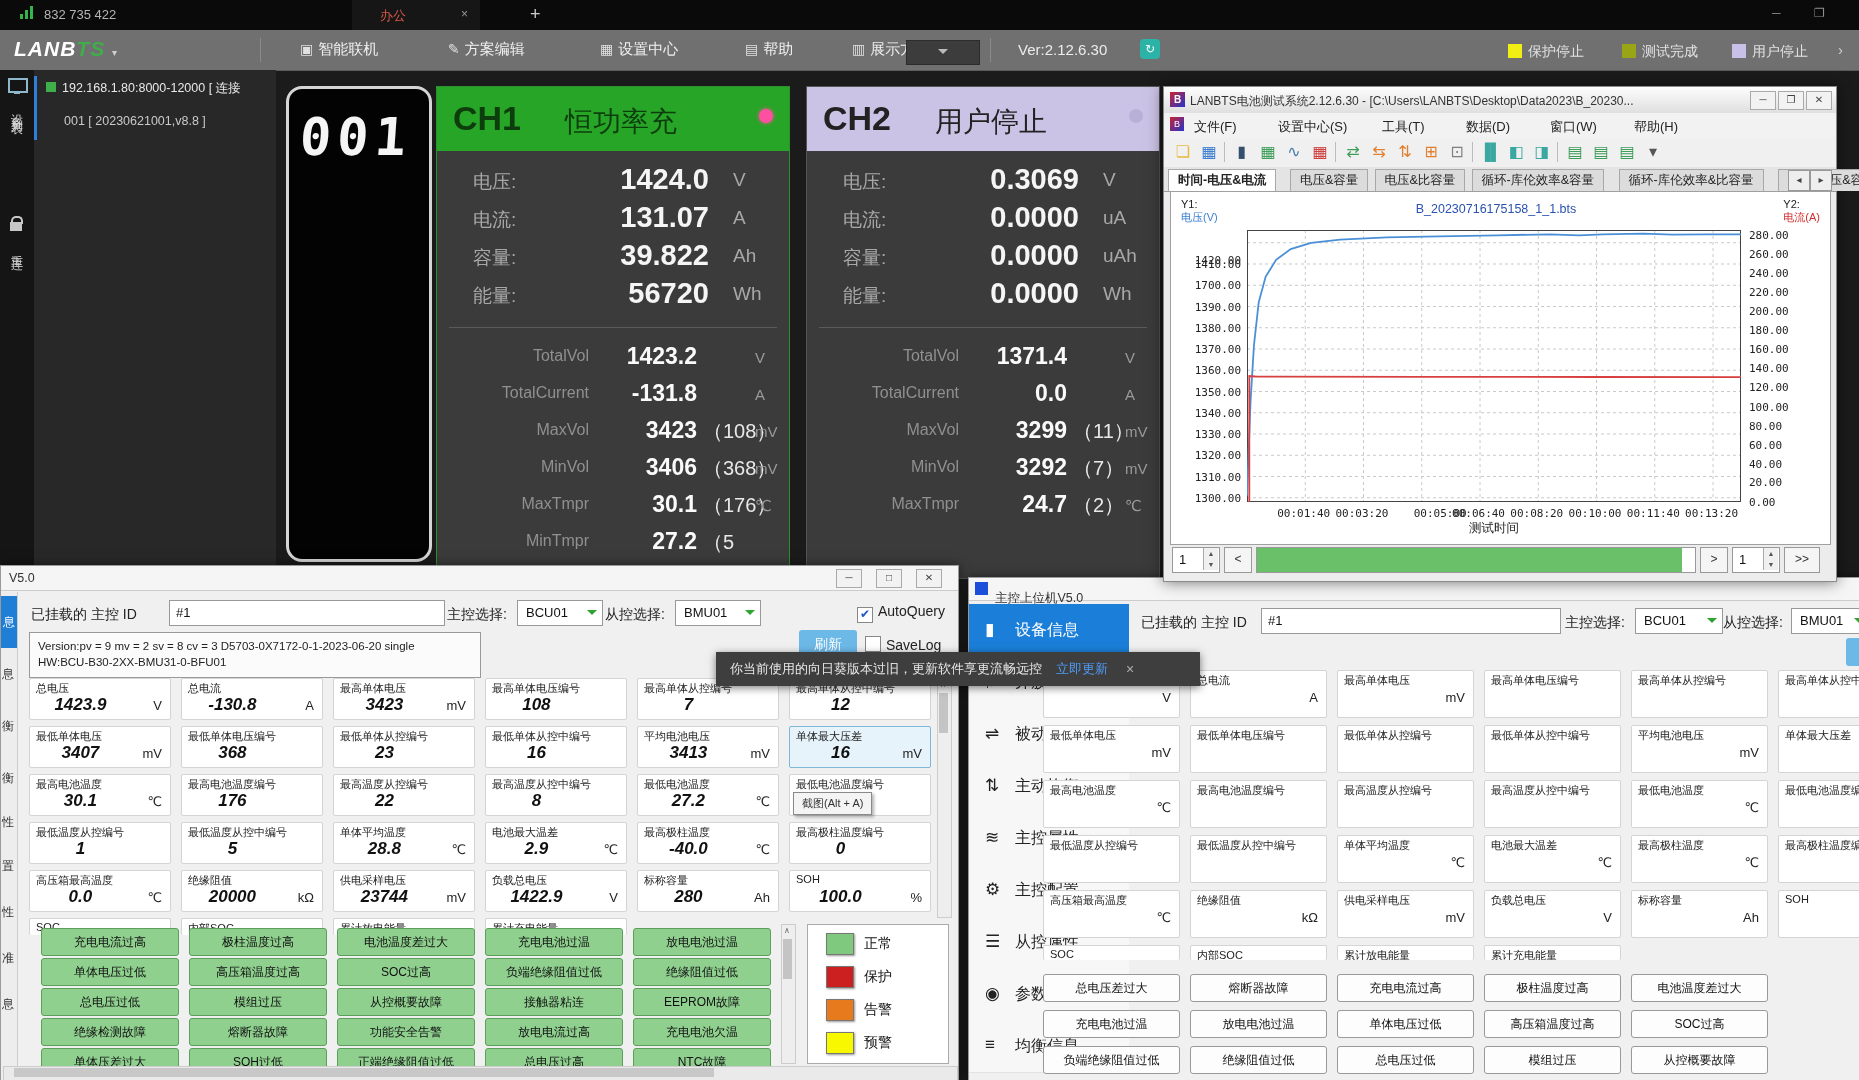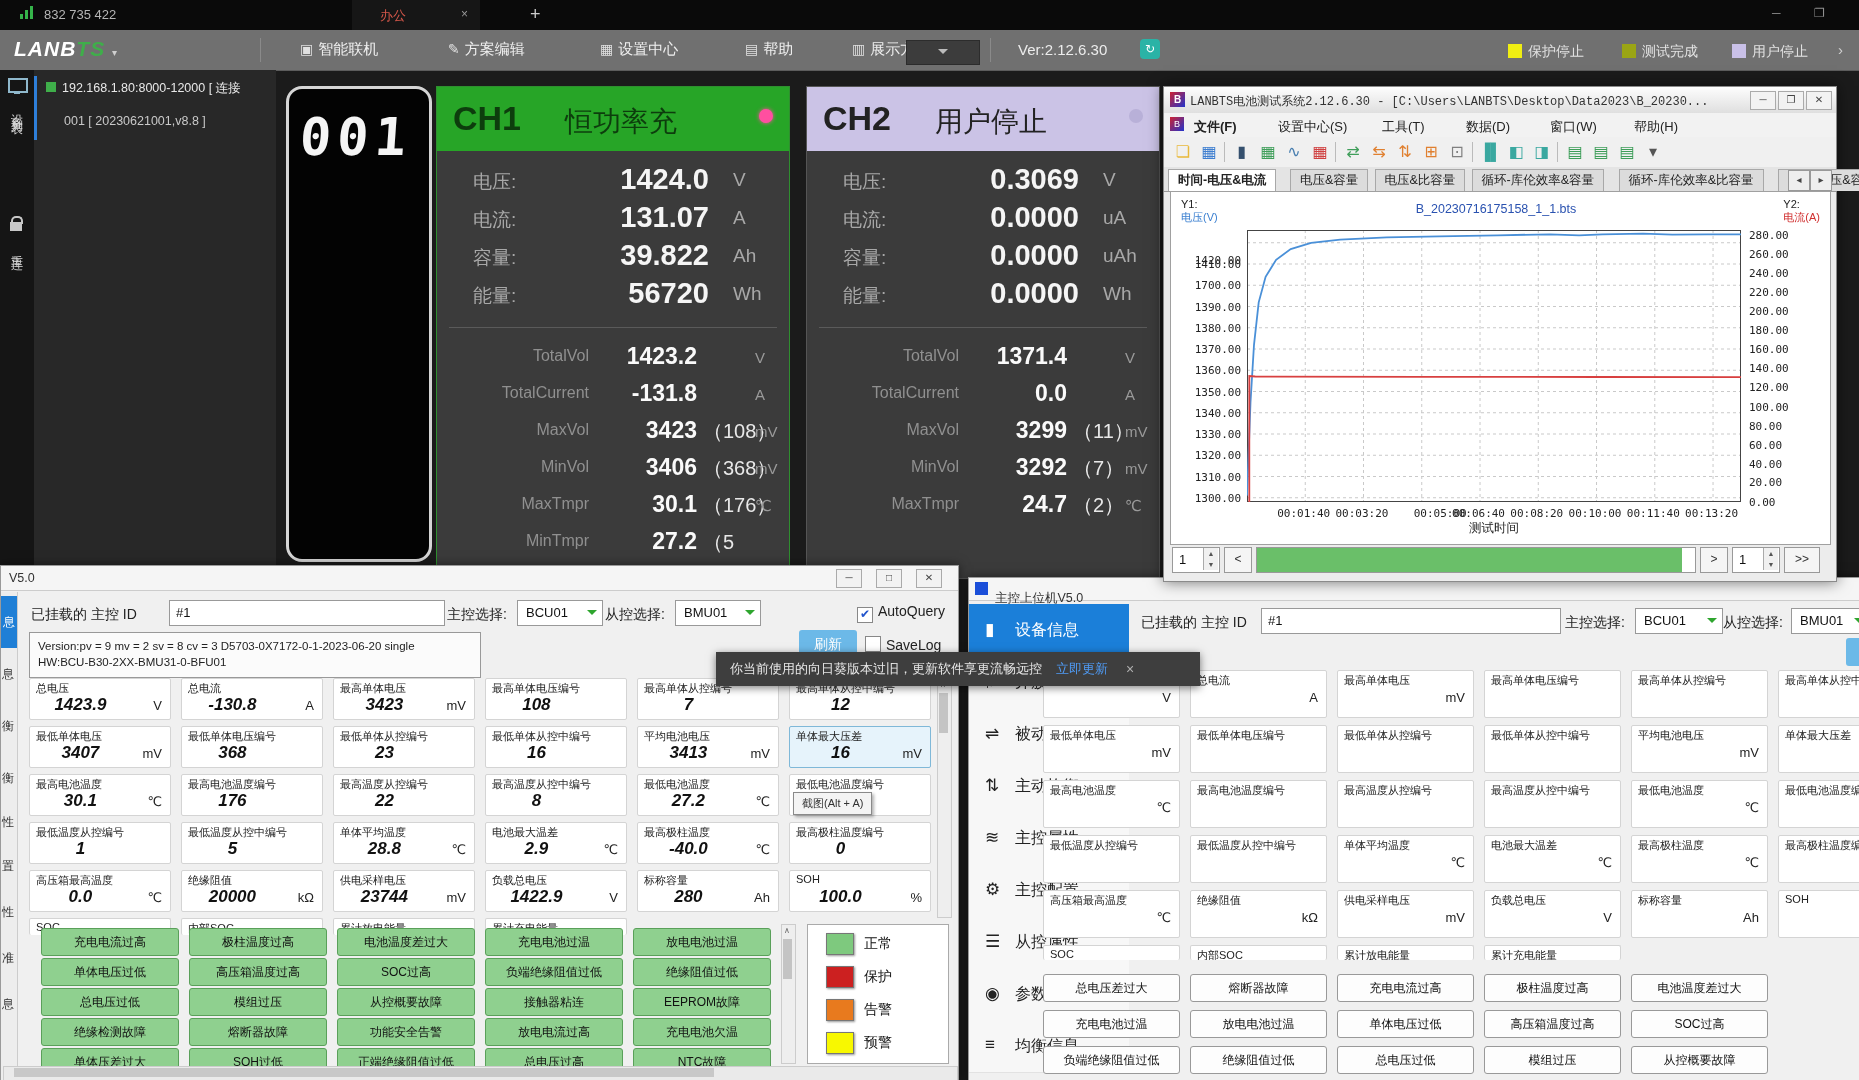--- a/index.html
+++ b/index.html
@@ -58,21 +58,21 @@
   .chrow-u{position:absolute;left:296px;color:#a8a8a8;font-size:19px;}
   .chdiv{position:absolute;left:12px;width:328px;height:1px;background:#5a5a5a;}
   .tot-l{position:absolute;left:20px;width:132px;text-align:right;color:#909090;font-size:16px;}
   .tot-v{position:absolute;left:150px;width:110px;text-align:right;color:#fafafa;font-size:23px;font-weight:600;}
   .tot-p{position:absolute;left:266px;color:#e8e8e8;font-size:20px;}
   .tot-u{position:absolute;left:318px;color:#9a9a9a;font-size:15px;}
   
   #chartwin{left:1163px;top:86px;width:672px;height:494px;background:#ececec;border:1px solid #8a8a8a;box-shadow:0 0 14px rgba(0,0,0,.55);z-index:20;}
   #cw-titlebar{position:absolute;left:0;top:0;width:100%;height:26px;background:linear-gradient(#fdfdfd,#dfdfdf);border-bottom:1px solid #bbb;}
   #cw-icon{position:absolute;left:6px;top:5px;width:15px;height:15px;background:linear-gradient(135deg,#c23,#23c);color:#fff;font-size:10px;font-weight:bold;text-align:center;line-height:15px;}
-  #cw-title{position:absolute;left:26px;top:6px;font-size:12px;color:#333;white-space:nowrap;font-family:Liberation Mono, monospace;}
+  #cw-title{position:absolute;left:26px;top:6px;font-size:12px;color:#333;white-space:nowrap;}
   .cw-ctl{position:absolute;top:4px;width:24px;height:17px;border:1px solid #aaa;background:#f2f2f2;color:#444;font-size:10px;text-align:center;line-height:16px;}
   #cw-menubar{position:absolute;left:0;top:26px;width:100%;height:24px;background:#f2f2f2;border-bottom:1px solid #ccc;}
   .cw-menu{position:absolute;top:5px;font-size:13px;color:#222;}
   #cw-toolbar{position:absolute;left:0;top:50px;width:100%;height:30px;background:#f0f0f0;border-bottom:1px solid #ccc;}
   .cw-ti{position:absolute;top:4px;width:22px;height:22px;text-align:center;line-height:22px;font-size:16px;}
   .cw-tsep{position:absolute;top:5px;width:1px;height:20px;background:#bbb;}
   #cw-tabrow{position:absolute;left:0;top:80px;width:100%;height:24px;background:#e4e4e4;border-bottom:1px solid #999;}
   .cw-tab{position:absolute;top:2px;height:21px;line-height:21px;padding:0 9px;font-size:12.5px;color:#222;background:#dcdcdc;border:1px solid #a8a8a8;border-bottom:none;white-space:nowrap;}
   .cw-tab.active{background:#fff;font-weight:bold;}
   .cw-tscroll{position:absolute;top:3px;width:20px;height:19px;border:1px solid #999;background:#eee;font-size:10px;text-align:center;line-height:18px;color:#444;}
@@ -270,21 +270,21 @@
   <div id="chartwin" class="abs">
     <div id="cw-titlebar">
       <span id="cw-icon">B</span>
       <span id="cw-title">LANBTS电池测试系统2.12.6.30 - [C:\Users\LANBTS\Desktop\Data2023\B_20230...</span>
       <span class="cw-ctl" style="right:60px;">─</span>
       <span class="cw-ctl" style="right:32px;">❐</span>
       <span class="cw-ctl" style="right:4px;">✕</span>
     </div>
     <div id="cw-menubar">
       <span id="cw-icon2" style="position:absolute;left:6px;top:4px;width:14px;height:14px;background:linear-gradient(135deg,#c23,#23c);color:#fff;font-size:9px;text-align:center;line-height:14px;">B</span>
-    <span class="cw-menu" style="left: 30px; font-weight: bold;">文件(F)</span>
+    <span class="cw-menu" style="left: 30px;">文件(F)</span>
         <span class="cw-menu" style="left: 114px;">设置中心(S)</span>
         <span class="cw-menu" style="left: 218px;">工具(T)</span>
         <span class="cw-menu" style="left: 302px;">数据(D)</span>
         <span class="cw-menu" style="left: 386px;">窗口(W)</span>
         <span class="cw-menu" style="left: 470px;">帮助(H)</span>
       </div>
     <div id="cw-toolbar">
         <span class="cw-ti" style="left: 8px; color: rgb(232, 185, 60);">❏</span>
         <span class="cw-ti" style="left: 34px; color: rgb(63, 127, 208);">▦</span>
         <span class="cw-tsep" style="left: 60px;"></span>

